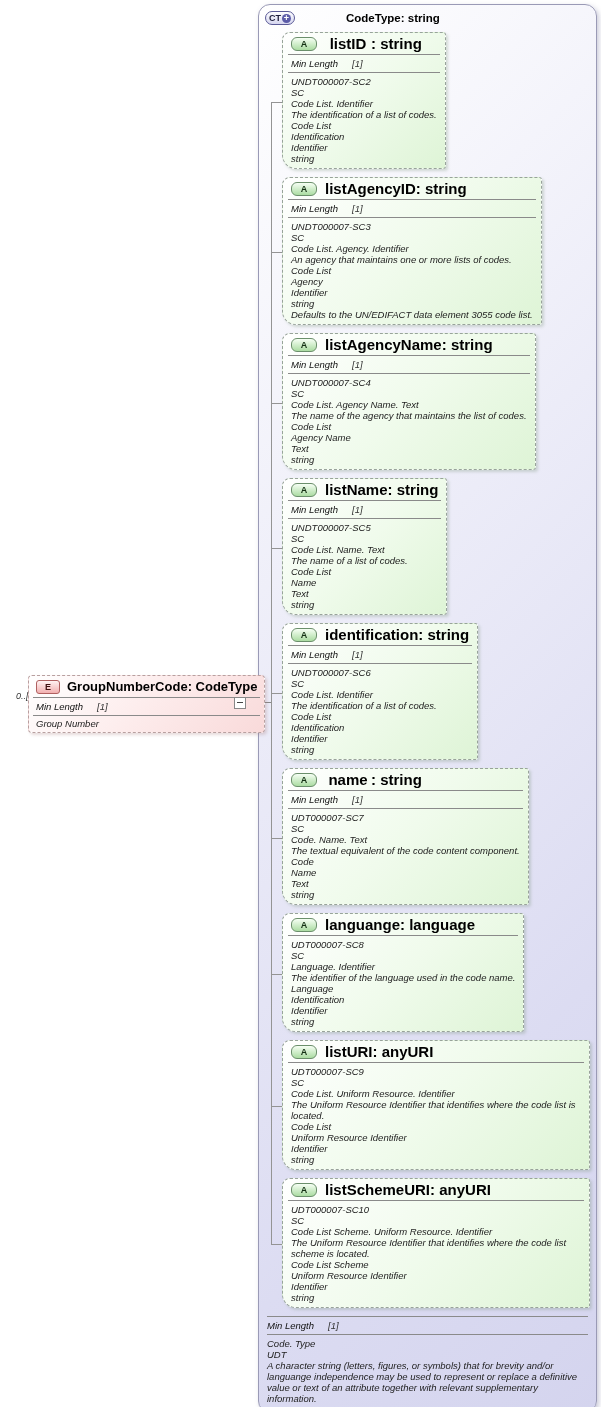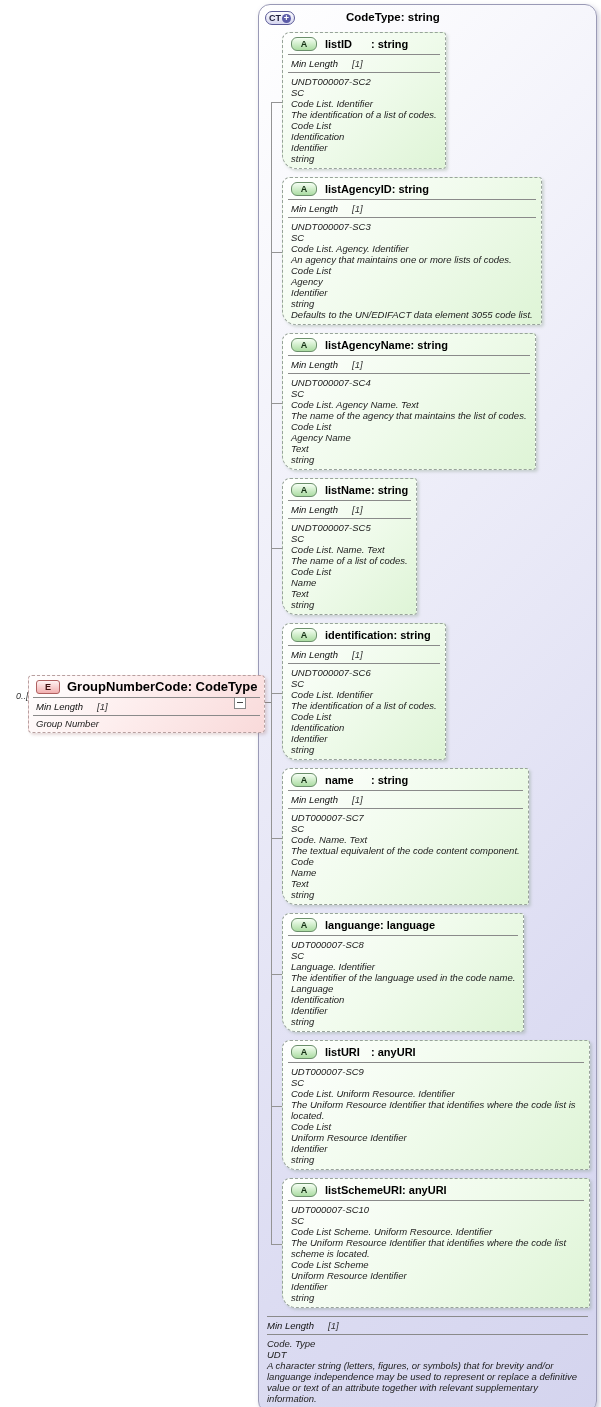--- a/index.html
+++ b/index.html
@@ -9,21 +9,21 @@
     -webkit-font-smoothing:antialiased;
   }
   
   .ct-container{
     position:absolute;left:258px;top:4px;width:339px;min-height:1399px;
     box-sizing:border-box;border:1px solid #9a9ab6;border-radius:12px;
     background:linear-gradient(135deg,#ffffff 0%,#ececf8 40%,#dcdcf2 75%,#d4d4ee 100%);
     box-shadow:2px 2px 5px rgba(110,110,150,.35);
     padding:5px 6px 8px 4px;
   }
-  .ct-header{display:flex;align-items:flex-start;gap:7px;margin:1px 0 7px 2px;}
+  .ct-header{display:flex;align-items:center;gap:7px;margin:1px 0 7px 2px;}
   .badge-ct{
     display:inline-flex;align-items:center;gap:1px;flex:none;
     border:1px solid #5a5a96;border-radius:7px;padding:1px 3px;
     background:linear-gradient(#fdfdff,#d6d6ef);
     font-size:9px;font-weight:bold;color:#1c1c3a;line-height:10px;
   }
   .badge-plus{
     display:inline-block;width:9px;height:9px;border-radius:50%;
     background:#5c5ca8;color:#ffffff;font-size:9px;line-height:9px;
     text-align:center;font-weight:bold;
@@ -37,21 +37,21 @@
     background:linear-gradient(135deg,#ffffff 0%,#f0fbec 50%,#def4d6 100%);
     box-shadow:2px 2px 3px rgba(110,140,110,.28);
     padding:2px 8px 4px 8px;z-index:2;
   }
   .attr-header{display:flex;align-items:center;gap:8px;white-space:nowrap;height:17px;}
   .badge-a{
     flex:none;width:24px;height:12px;border:1px solid #6b8f6b;border-radius:6px;
     background:linear-gradient(#f6fff4,#abdca2);
     font-size:9px;font-weight:bold;color:#143014;text-align:center;line-height:12px;
   }
-  .attr-title{font-size:11px;font-weight:bold;color:#000;}
+  .attr-title{font-size:15px;font-weight:bold;color:#000;text-align:center;}
   .attr-name{display:inline-block;min-width:46px;}
   .attr-type::before{content:": ";}
   .rule{border-top:1px solid #8a8a8a;margin:2px -3px;height:0;}
   .facet-row{font-size:9.5px;font-style:italic;color:#111;padding:1px 0;line-height:11px;}
   .facet-value{margin-left:14px;color:#333;}
   .doc-lines{padding-top:1px;}
   .doc-line{font-size:9.5px;font-style:italic;line-height:11px;color:#222;}
   
   .footer-section{margin:6px 2px 0 4px;}
   .footer-section .rule{margin:2px 0;}

